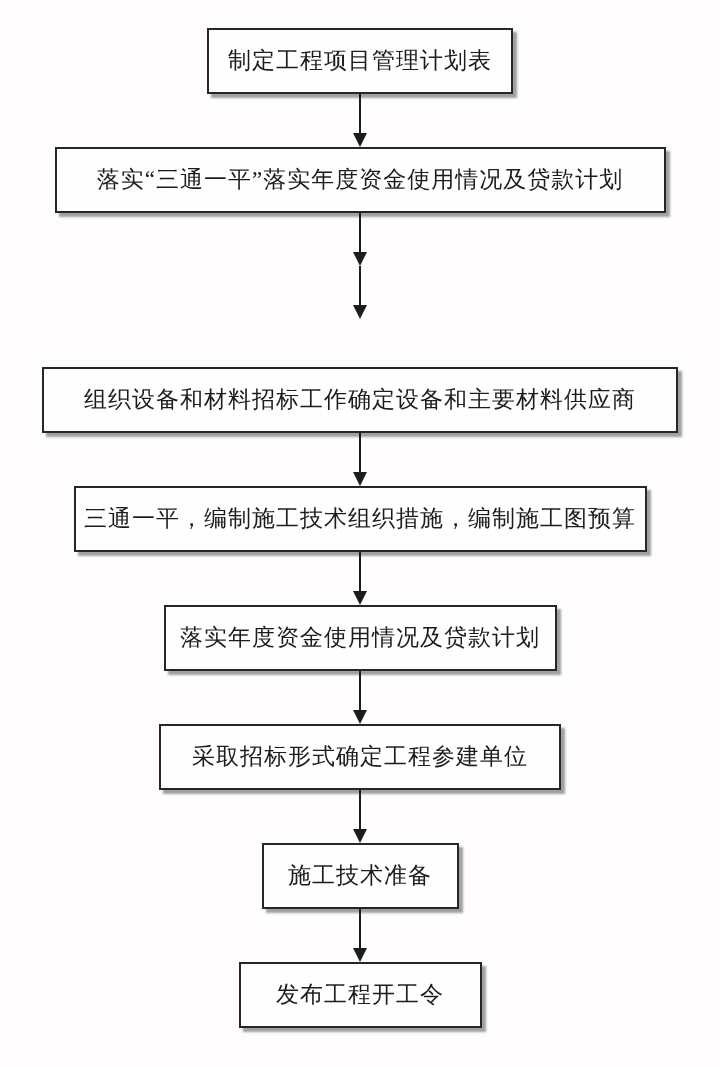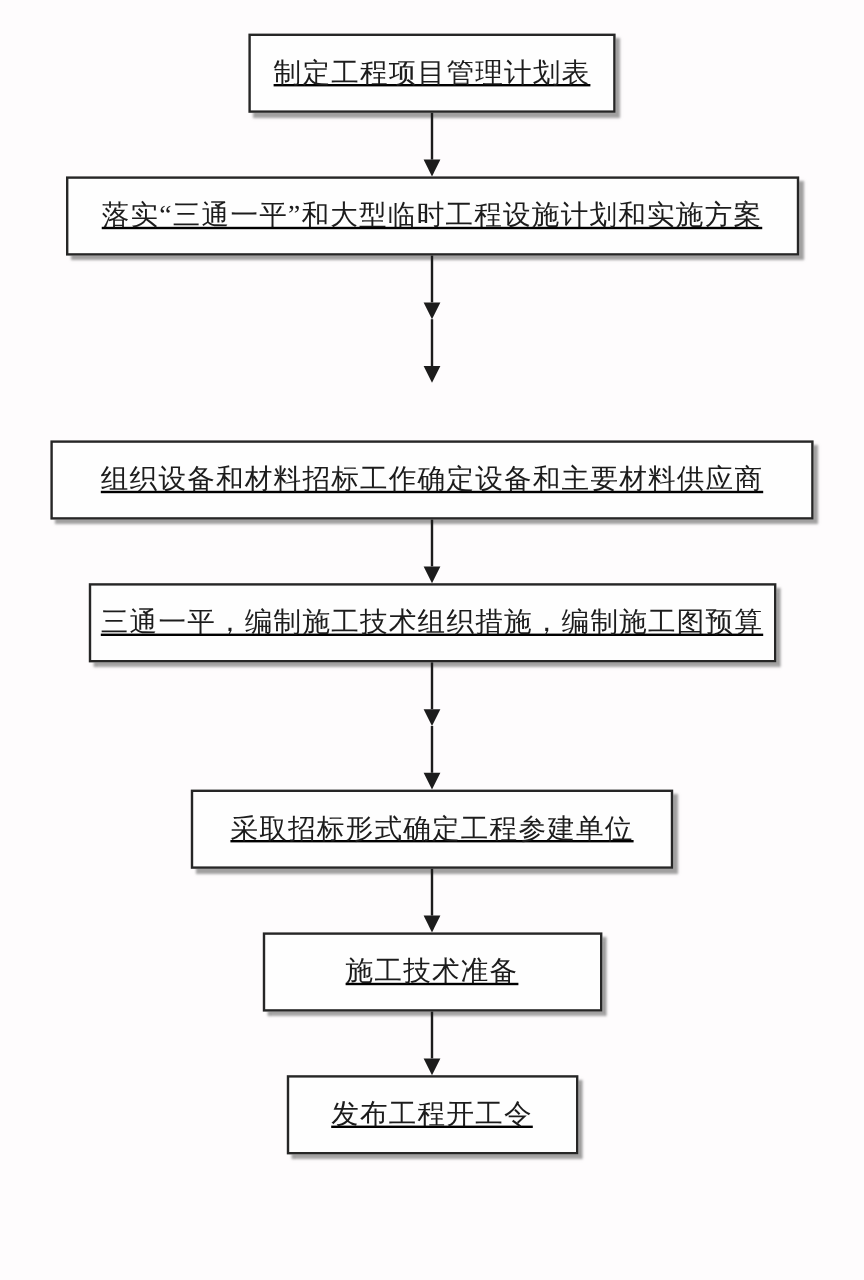--- a/index.html
+++ b/index.html
@@ -9,21 +9,20 @@
   body {
     background: #fefcfd;
     font-family: "Liberation Serif", "DejaVu Serif", serif;
   }
   .canvas {
     position: relative;
     width: 720px;
     height: 1067px;
     background: #fefcfd;
     overflow: hidden;
-    text-decoration: underline;
   }
   .flowchart {
     box-sizing: border-box;
     width: 720px;
     height: 1067px;
     padding-top: 28px;
     padding-bottom: 27px;
     display: flex;
     flex-direction: column;
     align-items: center;
@@ -76,21 +75,21 @@
   <div class="flow-box" style="width: 306px;">
     <span class="label">制定工程项目管理计划表</span>
   </div>
 
   <div class="flow-arrow">
     <div class="shaft"></div>
     <div class="head"></div>
   </div>
 
   <div class="flow-box" style="width: 611px;">
-    <span class="label">落实“三通一平”和大型临时工程设施计划和实施方案</span>
+    <span class="label">落实“三通一平”落实年度资金使用情况及贷款计划</span>
   </div>
 
   <div class="flow-arrow">
     <div class="shaft"></div>
     <div class="head"></div>
   </div>
 
 
   <div class="flow-arrow">
     <div class="shaft"></div>
@@ -108,36 +107,39 @@
 
   <div class="flow-box" style="width: 573px;">
     <span class="label">三通一平，编制施工技术组织措施，编制施工图预算</span>
   </div>
 
   <div class="flow-arrow">
     <div class="shaft"></div>
     <div class="head"></div>
   </div>
 
+  <div class="flow-box" style="width: 393px;">
+    <span class="label">落实年度资金使用情况及贷款计划</span>
+  </div>
 
   <div class="flow-arrow">
     <div class="shaft"></div>
     <div class="head"></div>
   </div>
 
   <div class="flow-box" style="width: 402px;">
     <span class="label">采取招标形式确定工程参建单位</span>
   </div>
 
   <div class="flow-arrow">
     <div class="shaft"></div>
     <div class="head"></div>
   </div>
 
-  <div class="flow-box" style="width: 283px;">
+  <div class="flow-box" style="width: 197px;">
     <span class="label">施工技术准备</span>
   </div>
 
   <div class="flow-arrow">
     <div class="shaft"></div>
     <div class="head"></div>
   </div>
 
   <div class="flow-box" style="width: 243px; text-align: center;">
     <span class="label">发布工程开工令</span>

